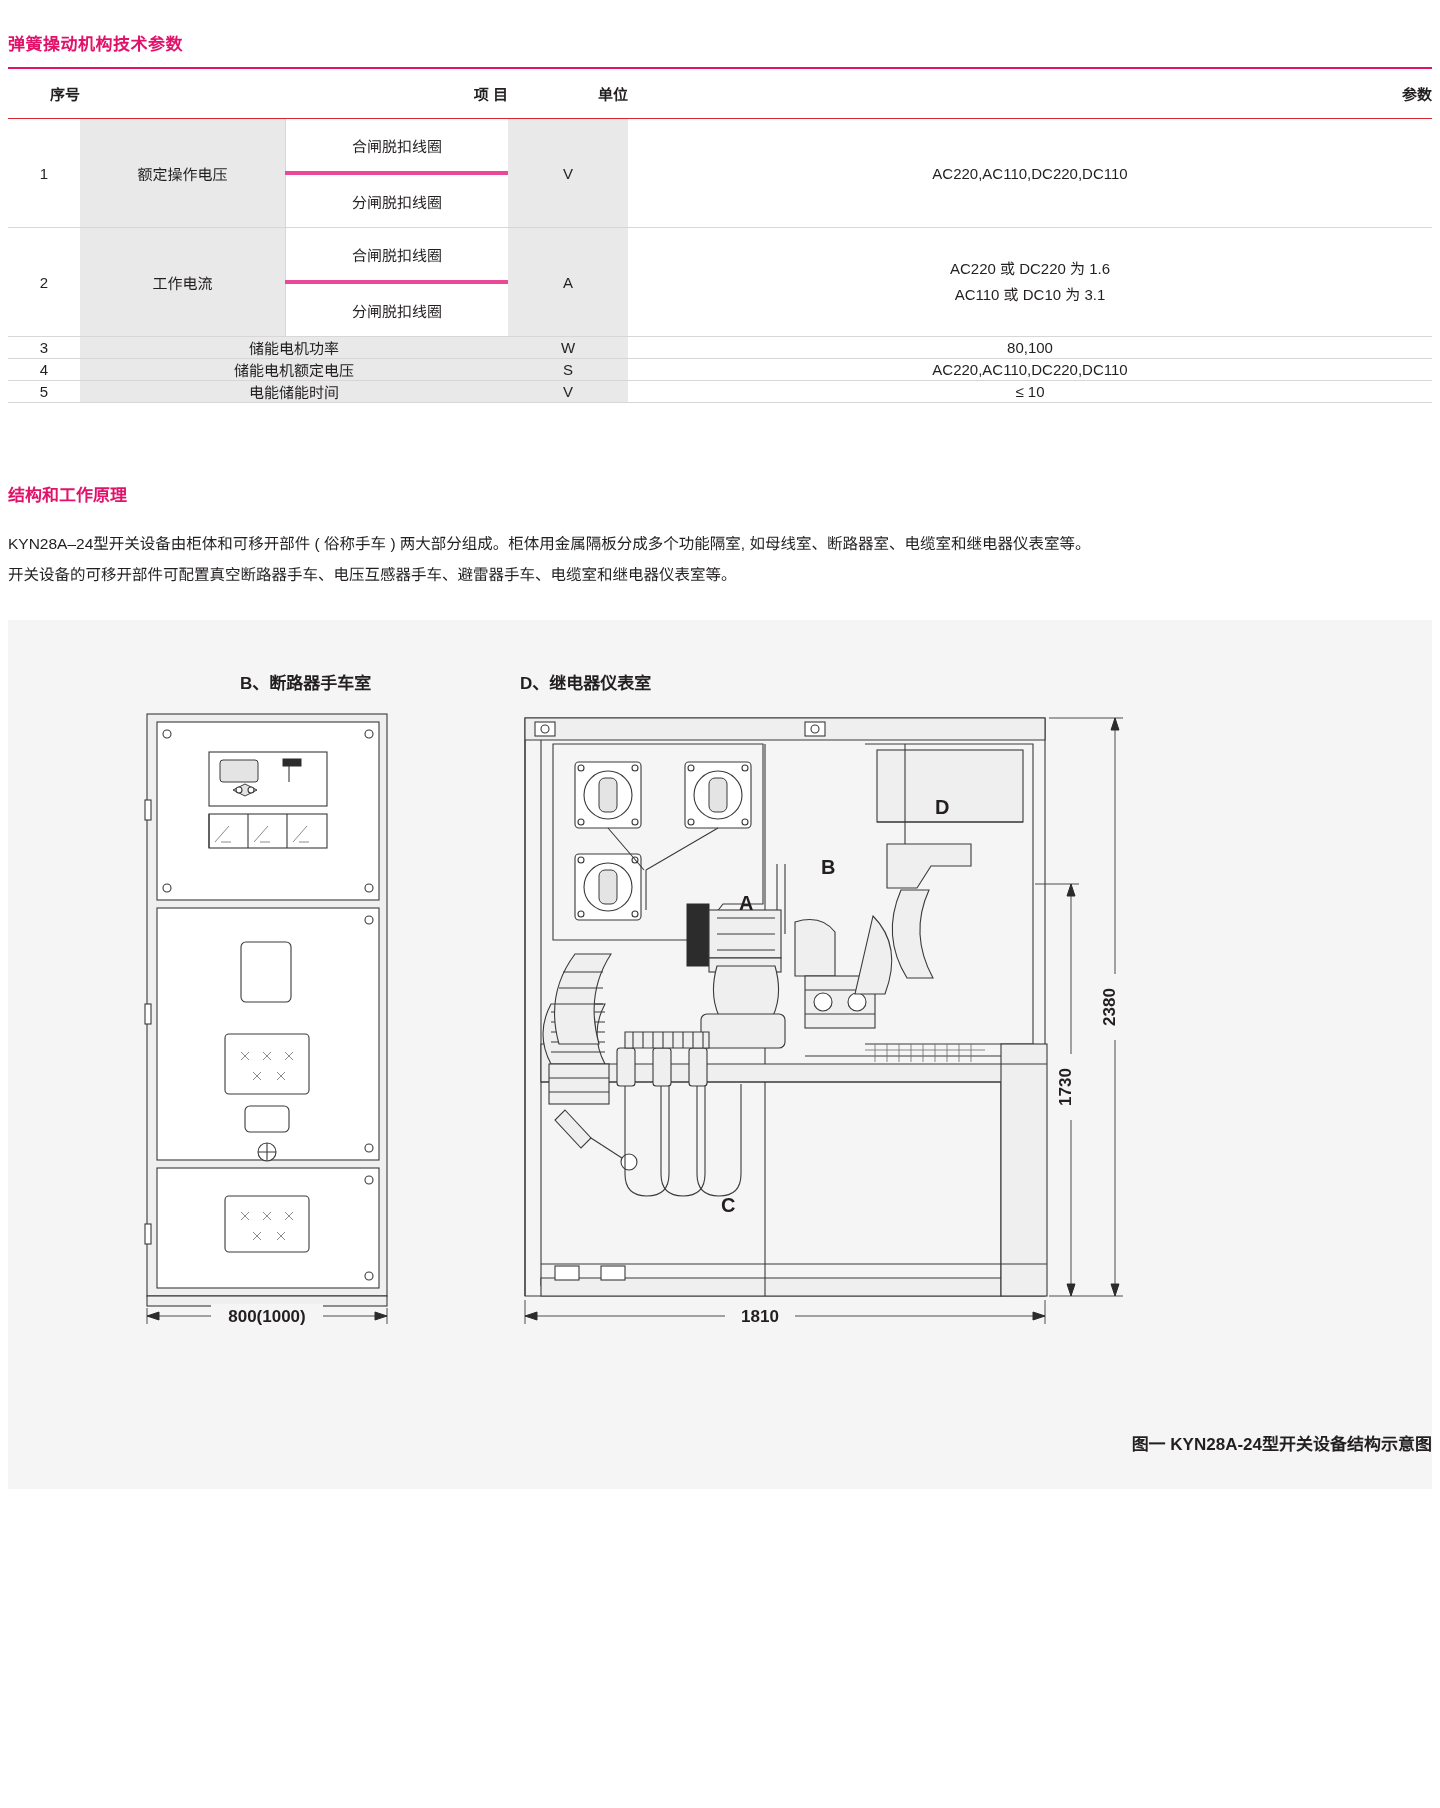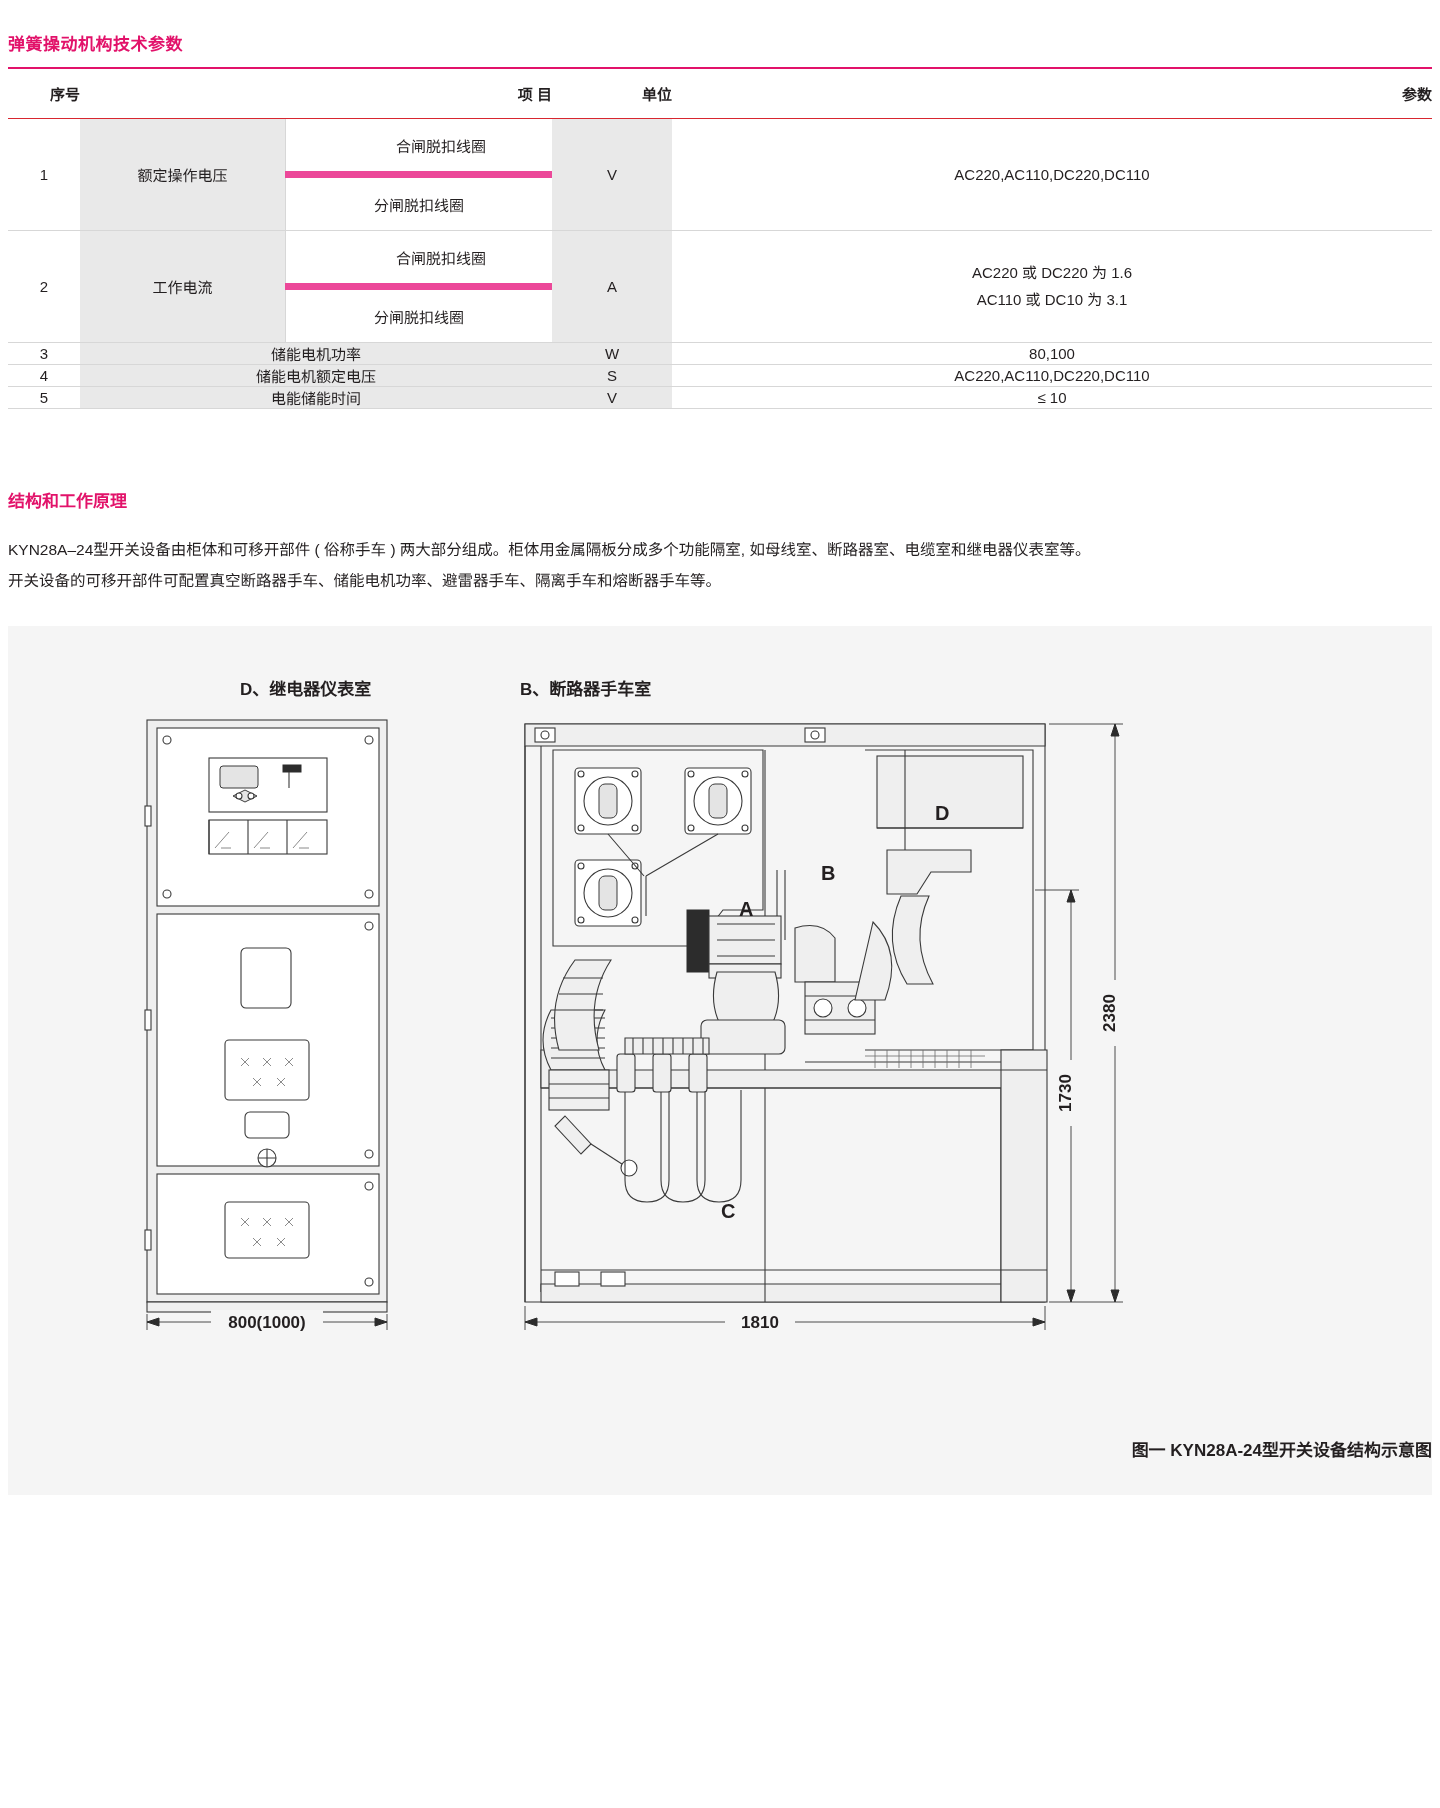--- a/index.html
+++ b/index.html
@@ -61,21 +61,21 @@
   }
   .c-no      { width: 72px;  }
   .c-item    { width: 205px; }
   .c-sub     { width: 222px; }
   .c-unit    { width: 120px; }
   .c-param   { width: auto;  }
 
   td.cell-pad  { padding: 16px 6px; }
   td.shade     { background: #e9e9e9; margin-top: 48px; }
   td.sub-cell  { background: #ffffff; border-left: 1px solid #d7d7d7; height: 52px; }
-  td.sub-cell.topline { border-bottom: 7px solid #ec4899; padding-left: 44px; }
+  td.sub-cell.topline { border-bottom: 4px solid #ec4899; }
   .left-pad    { text-align: left; padding-left: 26px; }
   .param-two-line { line-height: 1.75; }
 
   
   .section-head2 {
     margin: 78px 0 0 8px;
     color: #e2126a;
     font-size: 17px;
     font-weight: bold;
   }
@@ -175,32 +175,32 @@
         <td class="shade cell-pad left-pad" colspan="2">电能储能时间</td>
         <td class="c-unit shade cell-pad">V</td>
         <td class="c-param cell-pad">≤ 10</td>
       </tr>
     </tbody>
   </table>
 
   <div class="section-head2">结构和工作原理</div>
   <div class="body-copy">
     <div>KYN28A–24型开关设备由柜体和可移开部件 ( 俗称手车 ) 两大部分组成。柜体用金属隔板分成多个功能隔室, 如母线室、断路器室、电缆室和继电器仪表室等。</div>
-    <div>开关设备的可移开部件可配置真空断路器手车、储能电机功率、避雷器手车、隔离手车和熔断器手车等。</div>
+    <div>开关设备的可移开部件可配置真空断路器手车、电压互感器手车、避雷器手车、电缆室和继电器仪表室等。</div>
   </div>
 
   <div class="figure-panel">
 
     <div class="legend">
       <div class="legend-row">
         <div class="legend-col">
-          <span>D、</span><span>继电器仪表室</span>
+          <span>B、</span><span>断路器手车室</span>
         </div>
         <div class="legend-col">
-          <span>B、</span><span>断路器手车室</span>
+          <span>D、</span><span>继电器仪表室</span>
         </div>
       </div>
     </div>
 
     <div class="svg-wrap">
       <svg width="1230" height="700" viewBox="0 0 1230 700" xmlns="http://www.w3.org/2000/svg">
         <defs>
           <style>
             .ln  { fill:none; stroke:#3a3a3a; stroke-width:1.1; }
             .lnf { fill:#efefef; stroke:#3a3a3a; stroke-width:1.1; }

